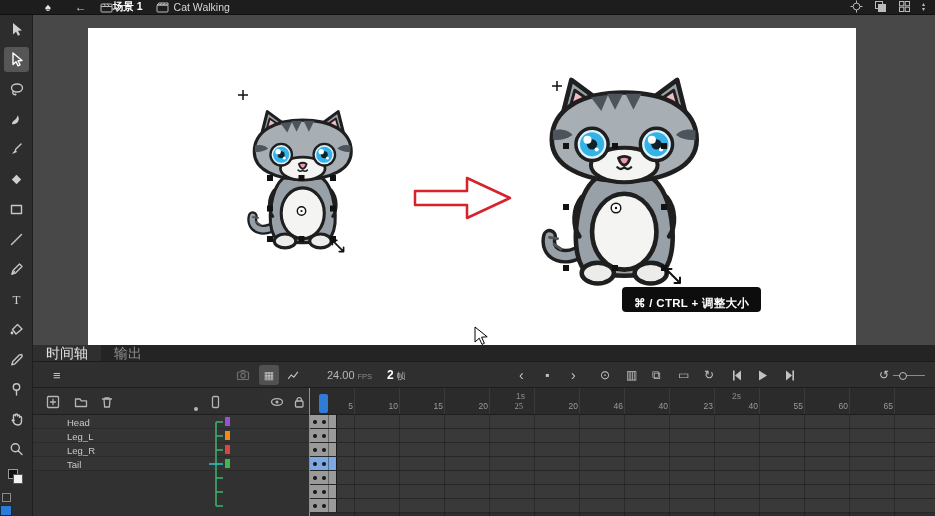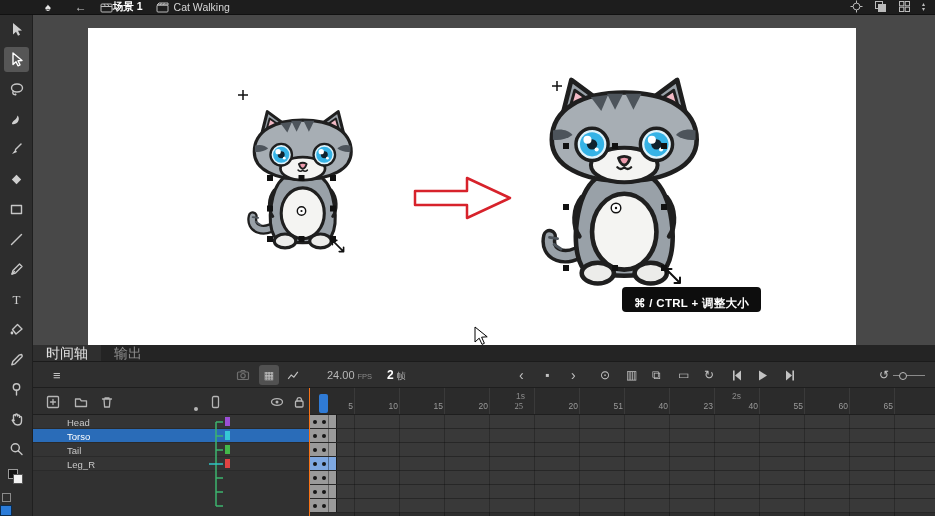--- a/index.html
+++ b/index.html
@@ -419,49 +419,49 @@
                 <path d="M6,7 V5.5 a2.3,2.3 0 0,1 4.5,0 V7"></path>
               </svg>
           </span>
         </div>
 
         <div class="layer-rows">
           <div class="layer-row">
               <span class="layer-name">Head</span>
               <span class="swatch" style="background: rgb(155, 79, 214);"></span>
             </div>
-          <div class="layer-row selected">
-              <span class="layer-name">Torso</span>
-              <span class="swatch" style="background: rgb(53, 200, 214);"></span>
+          <div class="layer-row">
+              <span class="layer-name">Leg_L</span>
+              <span class="swatch" style="background: rgb(240, 138, 29);"></span>
+            </div>
+          <div class="layer-row">
+              <span class="layer-name">Leg_R</span>
+              <span class="swatch" style="background: rgb(224, 67, 67);"></span>
             </div>
           <div class="layer-row">
               <span class="layer-name">Tail</span>
               <span class="swatch" style="background: rgb(67, 184, 74);"></span>
-            </div>
-          <div class="layer-row">
-              <span class="layer-name">Leg_R</span>
-              <span class="swatch" style="background: rgb(224, 67, 67);"></span>
             </div>
           <svg class="hier" width="277" height="98">
             <path d="M183,7 V91 M183,7 H190 M183,21 H190 M183,35 H190 M183,63 H190 M183,77 H190 M183,91 H190" stroke="#3cb46e" stroke-width="1.5" fill="none"></path>
             <path d="M176,49 H190" stroke="#2fc4c4" stroke-width="1.5" fill="none"></path>
           </svg>
         </div>
       </div>
 
       <div class="tl-right">
         <div class="ruler">
           <div class="playhead" style="left: 9px;"></div>
         <span class="ruler-num" style="left: 23px;">5</span>
             <span class="ruler-num" style="left: 68px;">10</span>
             <span class="ruler-num" style="left: 113px;">15</span>
             <span class="ruler-num" style="left: 158px;">20</span>
             <span class="ruler-num" style="left: 193px; font-family: Liberation Serif, serif;">25</span>
             <span class="ruler-num" style="left: 248px;">20</span>
-            <span class="ruler-num" style="left: 293px;">51</span>
+            <span class="ruler-num" style="left: 293px;">46</span>
             <span class="ruler-num" style="left: 338px;">40</span>
             <span class="ruler-num" style="left: 383px;">23</span>
             <span class="ruler-num" style="left: 428px;">40</span>
             <span class="ruler-num" style="left: 473px;">55</span>
             <span class="ruler-num" style="left: 518px;">60</span>
             <span class="ruler-num" style="left: 563px;">65</span>
             <span class="ruler-sec" style="left: 206px;">1s</span>
             <span class="ruler-sec" style="left: 422px;">2s</span>
           </div>
         <div class="frames">

